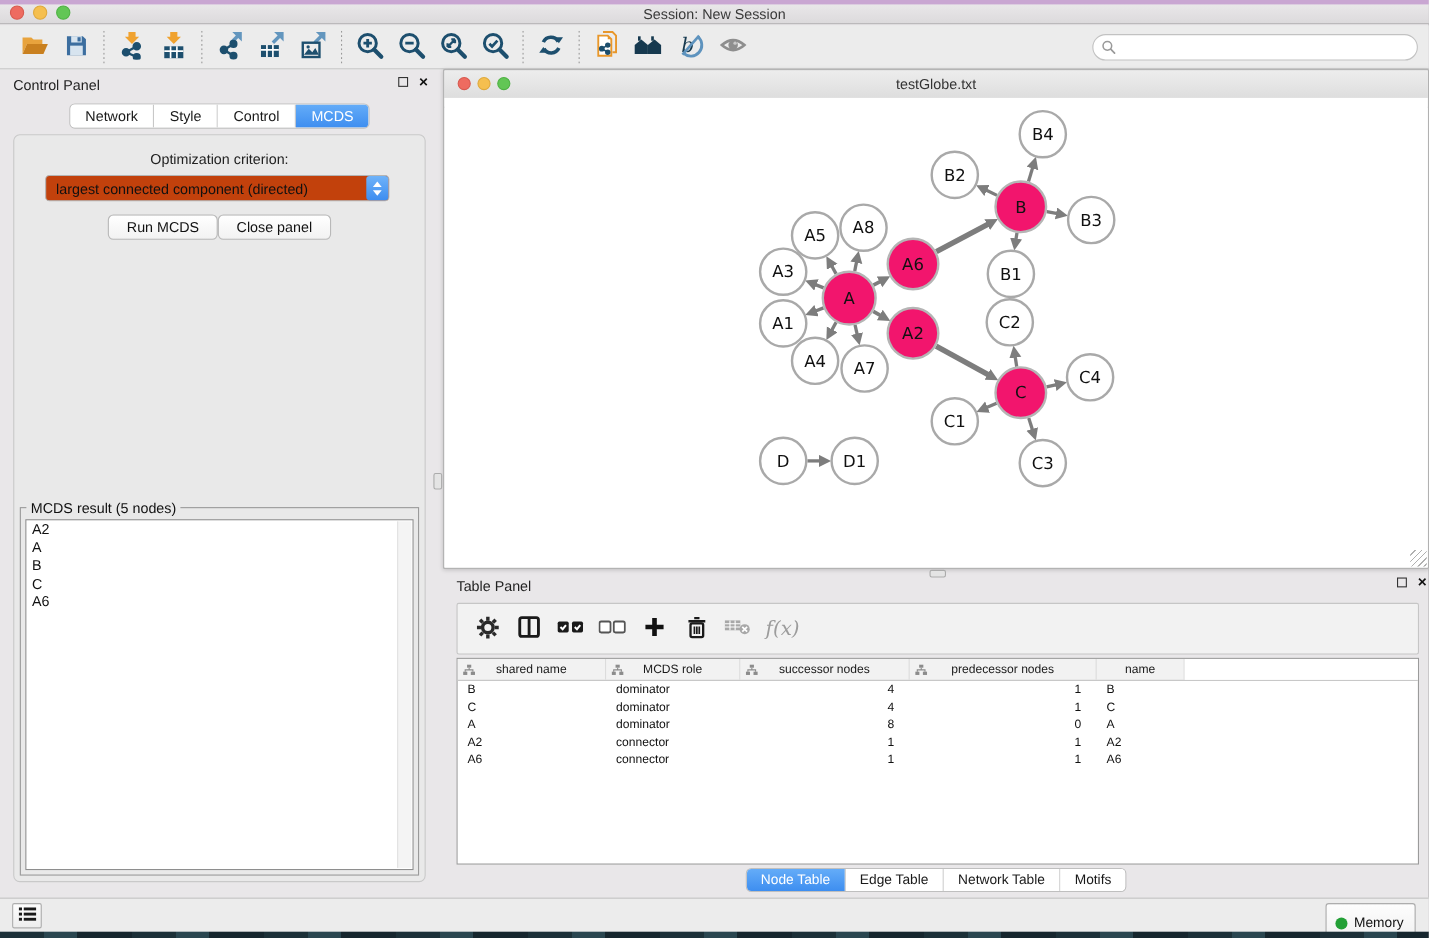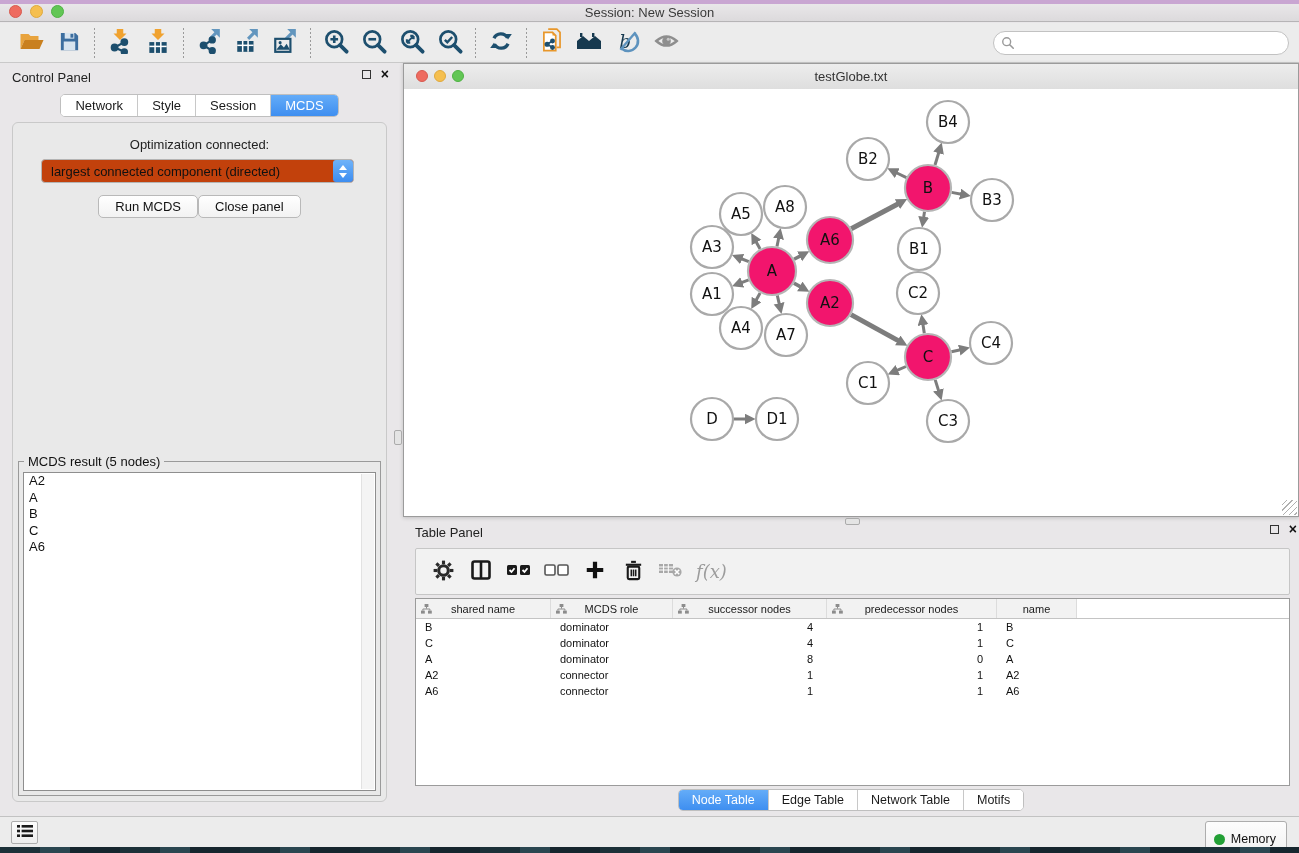--- a/index.html
+++ b/index.html
@@ -300,26 +300,26 @@
       <span class="cp-title">Control Panel</span>
       <span class="panel-icons">
         <span class="float-ico"></span>
         <span class="close-ico">×</span>
       </span>
     </div>
     <div class="cp-tabs">
       <div class="seg">
         <div class="tab">Network</div>
         <div class="tab">Style</div>
-        <div class="tab">Session</div>
+        <div class="tab">Control</div>
         <div class="tab active">MCDS</div>
       </div>
     </div>
     <div class="cp-body">
-      <div class="opt-label">Optimization connected:</div>
+      <div class="opt-label">Optimization criterion:</div>
       <div class="dropdown">
         <span class="val">largest connected component (directed)</span>
         <span class="dd-stepper">
             <span class="tri-up"></span>
             <span class="tri-down"></span>
           </span>
       </div>
       <div class="cp-buttons">
         <button class="mac-btn">Run MCDS</button>
         <button class="mac-btn">Close panel</button>

